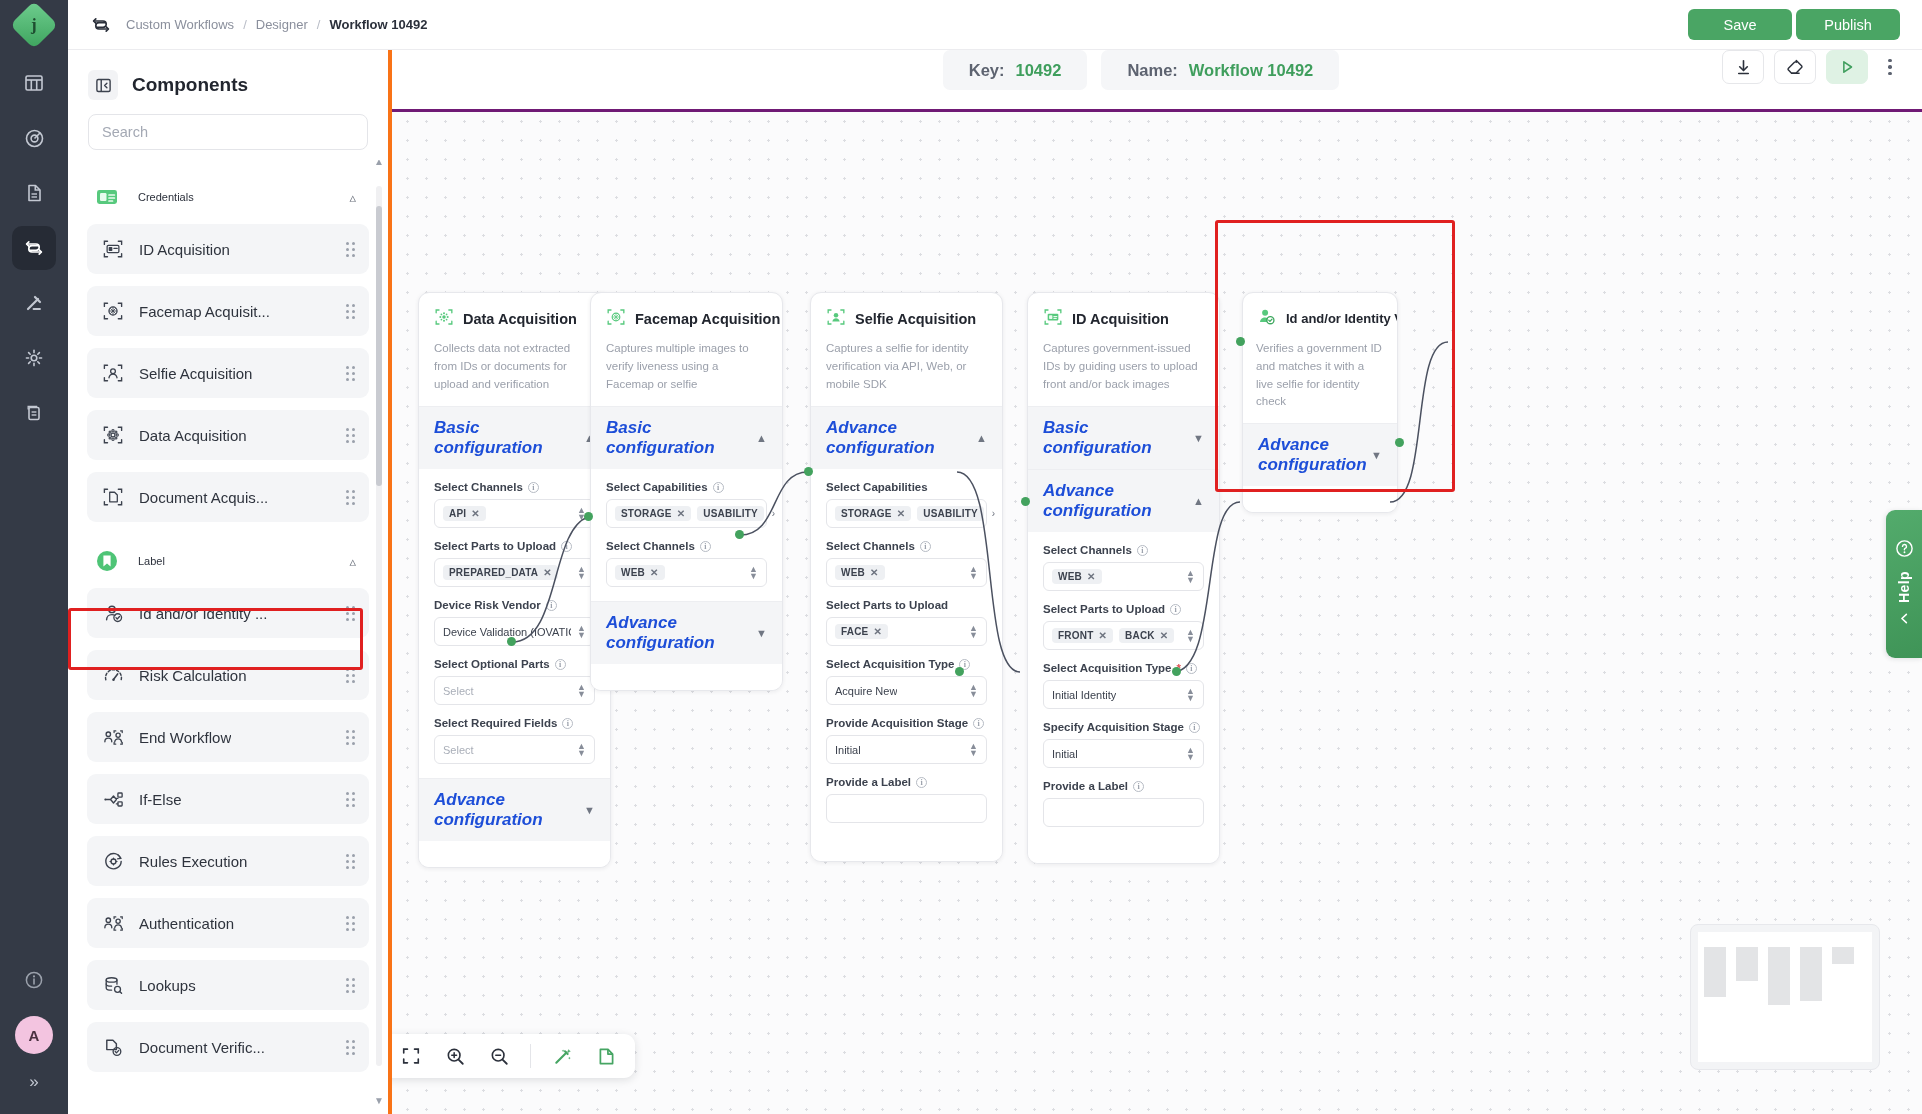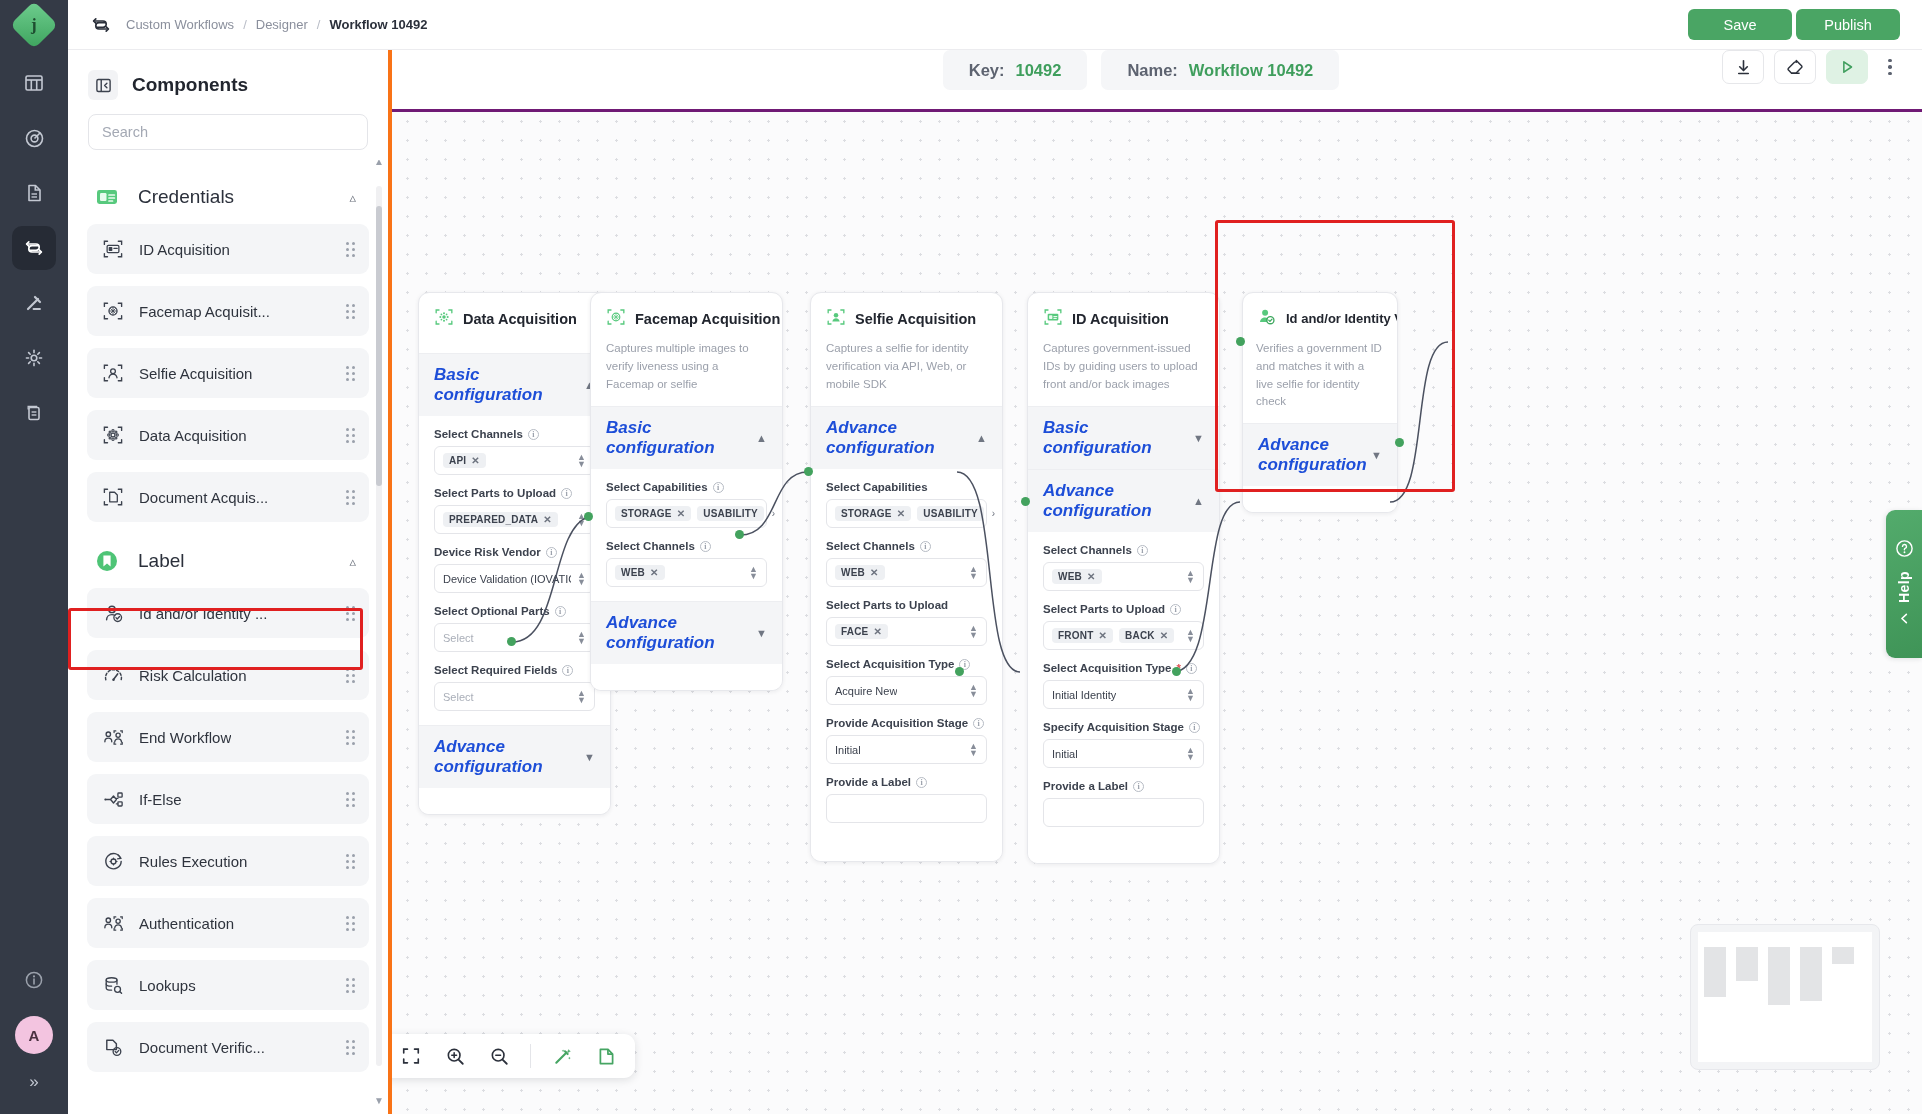--- a/index.html
+++ b/index.html
@@ -114,21 +114,21 @@
   .scrollthumb {
     position: absolute; left: 0; top: 20px; width: 6px; height: 280px;
     background: #c9cbd1; border-radius: 3px;
   }
   .scroll-arrow { position:absolute; right: 4px; font-size: 10px; color:#9aa0ab; }
   .group-head {
     display: flex; align-items: center; gap: 16px; padding: 12px 22px 12px 14px;
     margin: 0 10px;
   }
   .group-icon { width: 30px; height: 30px; display: flex; align-items: center; justify-content: center; }
-  .group-label { font-size: 19px; color: #2b303b; font-weight: 500; }
+  .group-label { font-size: 11px; color: #2b303b; font-weight: 500; }
   .group-chevron { margin-left: auto; color: #6e747f; font-size: 13px; }
   .comp-item {
     display: flex; align-items: center; gap: 14px; height: 50px;
     margin: 0 19px 12px 19px; padding: 0 14px; border-radius: 9px;
     background: #f4f5f7; cursor: grab;
   }
   .comp-icon { width: 24px; height: 24px; flex: 0 0 24px; display:flex; align-items:center; justify-content:center; }
   .comp-label { font-size: 15px; color: #2e333d; white-space: nowrap; overflow: hidden; }
   .comp-drag { margin-left: auto; display: grid; grid-template-columns: 3px 3px; gap: 3px; }
   .comp-drag i { width: 3px; height: 3px; background: #9aa0ab; border-radius: 50%; display: block; }
@@ -736,20 +736,21 @@
                 <circle cx="16.4" cy="12" r="1.2"></circle>
                 <circle cx="8.9" cy="8.9" r="1.05"></circle>
                 <circle cx="15.1" cy="15.1" r="1.05"></circle>
                 <circle cx="15.1" cy="8.9" r="1.05"></circle>
                 <circle cx="8.9" cy="15.1" r="1.05"></circle>
               </g>
             </svg>
         </span>
         <span class="node-title">Data Acquisition</span>
       </div>
+      <div class="node-desc">Collects data not extracted from IDs or documents for upload and verification</div>
     </div>
     <div class="section">
       <span class="section-label">Basic configuration</span>
       <span class="section-chevron">▲</span>
     </div>
     <div class="section-body">
       <div class="field">
         <div class="field-label">
             <span>Select Channels</span>
             <i class="info-i">i</i>

